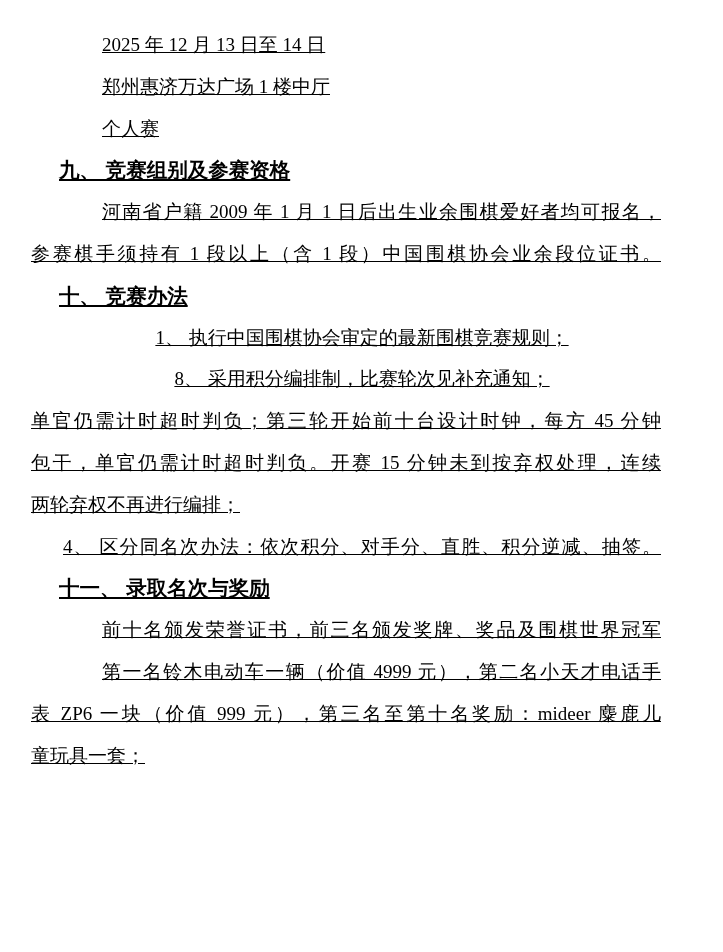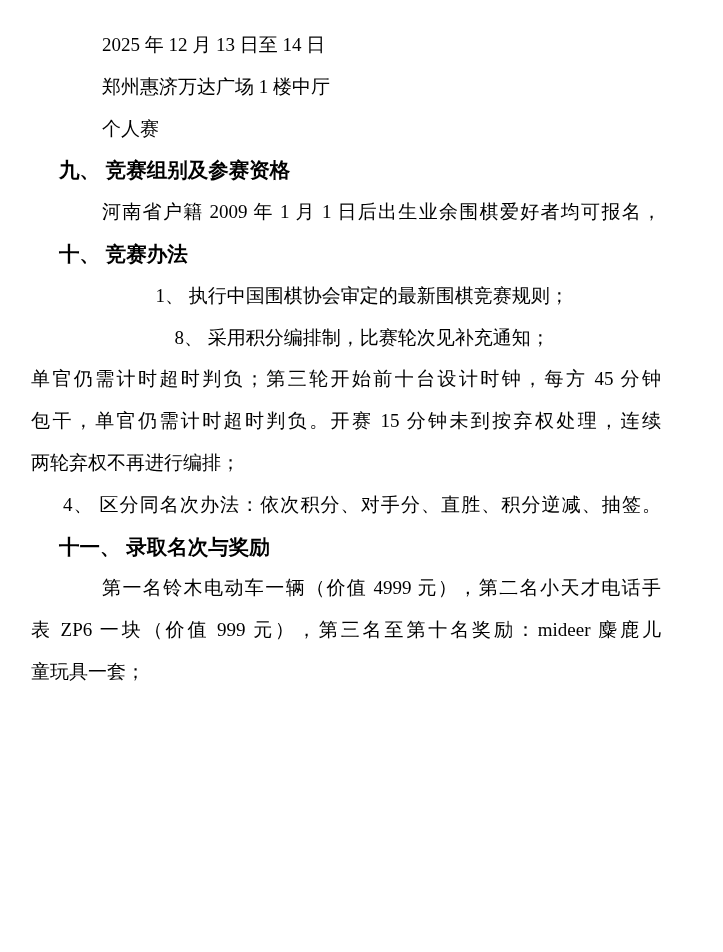--- a/index.html
+++ b/index.html
@@ -16,20 +16,21 @@
     background: #ffffff;
     color: #000000;
     font-family: "Liberation Serif", "DejaVu Serif", serif;
     font-size: 19px;
   }
   .line {
     height: 41.8px;
     line-height: 41.8px;
     overflow: hidden;
     white-space: normal;
+    text-decoration: underline;
   }
   .heading {
     margin: 0;
     font-family: "Liberation Sans", "DejaVu Sans", sans-serif;
     font-weight: 700;
     font-size: 20.5px;
     padding-left: 28px;
   }
   .p-first {
     padding-left: 71px;
@@ -51,27 +52,29 @@
 
 <div class="page">
 
   <div class="line p-first">2025 年 12 月 13 日至 14 日</div>
   <div class="line p-first">郑州惠济万达广场 1 楼中厅</div>
 
   <div class="line p-first">个人赛</div>
 
   <h2 class="line heading">九、 竞赛组别及参赛资格</h2>
   <div class="line p-first just">河南省户籍 2009 年 1 月 1 日后出生业余围棋爱好者均可报名，</div>
+  <div class="line flush just">参赛棋手须持有 1 段以上（含 1 段）中国围棋协会业余段位证书。</div>
 
   <h2 class="line heading">十、 竞赛办法</h2>
   <div class="line list">1、 执行中国围棋协会审定的最新围棋竞赛规则；</div>
   <div class="line list">8、 采用积分编排制，比赛轮次见补充通知；</div>
   <div class="line flush just">单官仍需计时超时判负；第三轮开始前十台设计时钟，每方 45 分钟</div>
   <div class="line flush just">包干，单官仍需计时超时判负。开赛 15 分钟未到按弃权处理，连续</div>
   <div class="line flush">两轮弃权不再进行编排；</div>
   <div class="line list just">4、 区分同名次办法：依次积分、对手分、直胜、积分逆减、抽签。</div>
 
   <h2 class="line heading">十一、 录取名次与奖励</h2>
+  <div class="line p-first just">前十名颁发荣誉证书，前三名颁发奖牌、奖品及围棋世界冠军</div>
   <div class="line p-first just">第一名铃木电动车一辆（价值 4999 元），第二名小天才电话手</div>
   <div class="line flush just">表 ZP6 一块（价值 999 元），第三名至第十名奖励：mideer 麋鹿儿</div>
   <div class="line flush">童玩具一套；</div>
 
 </div>
 
 </body></html>

